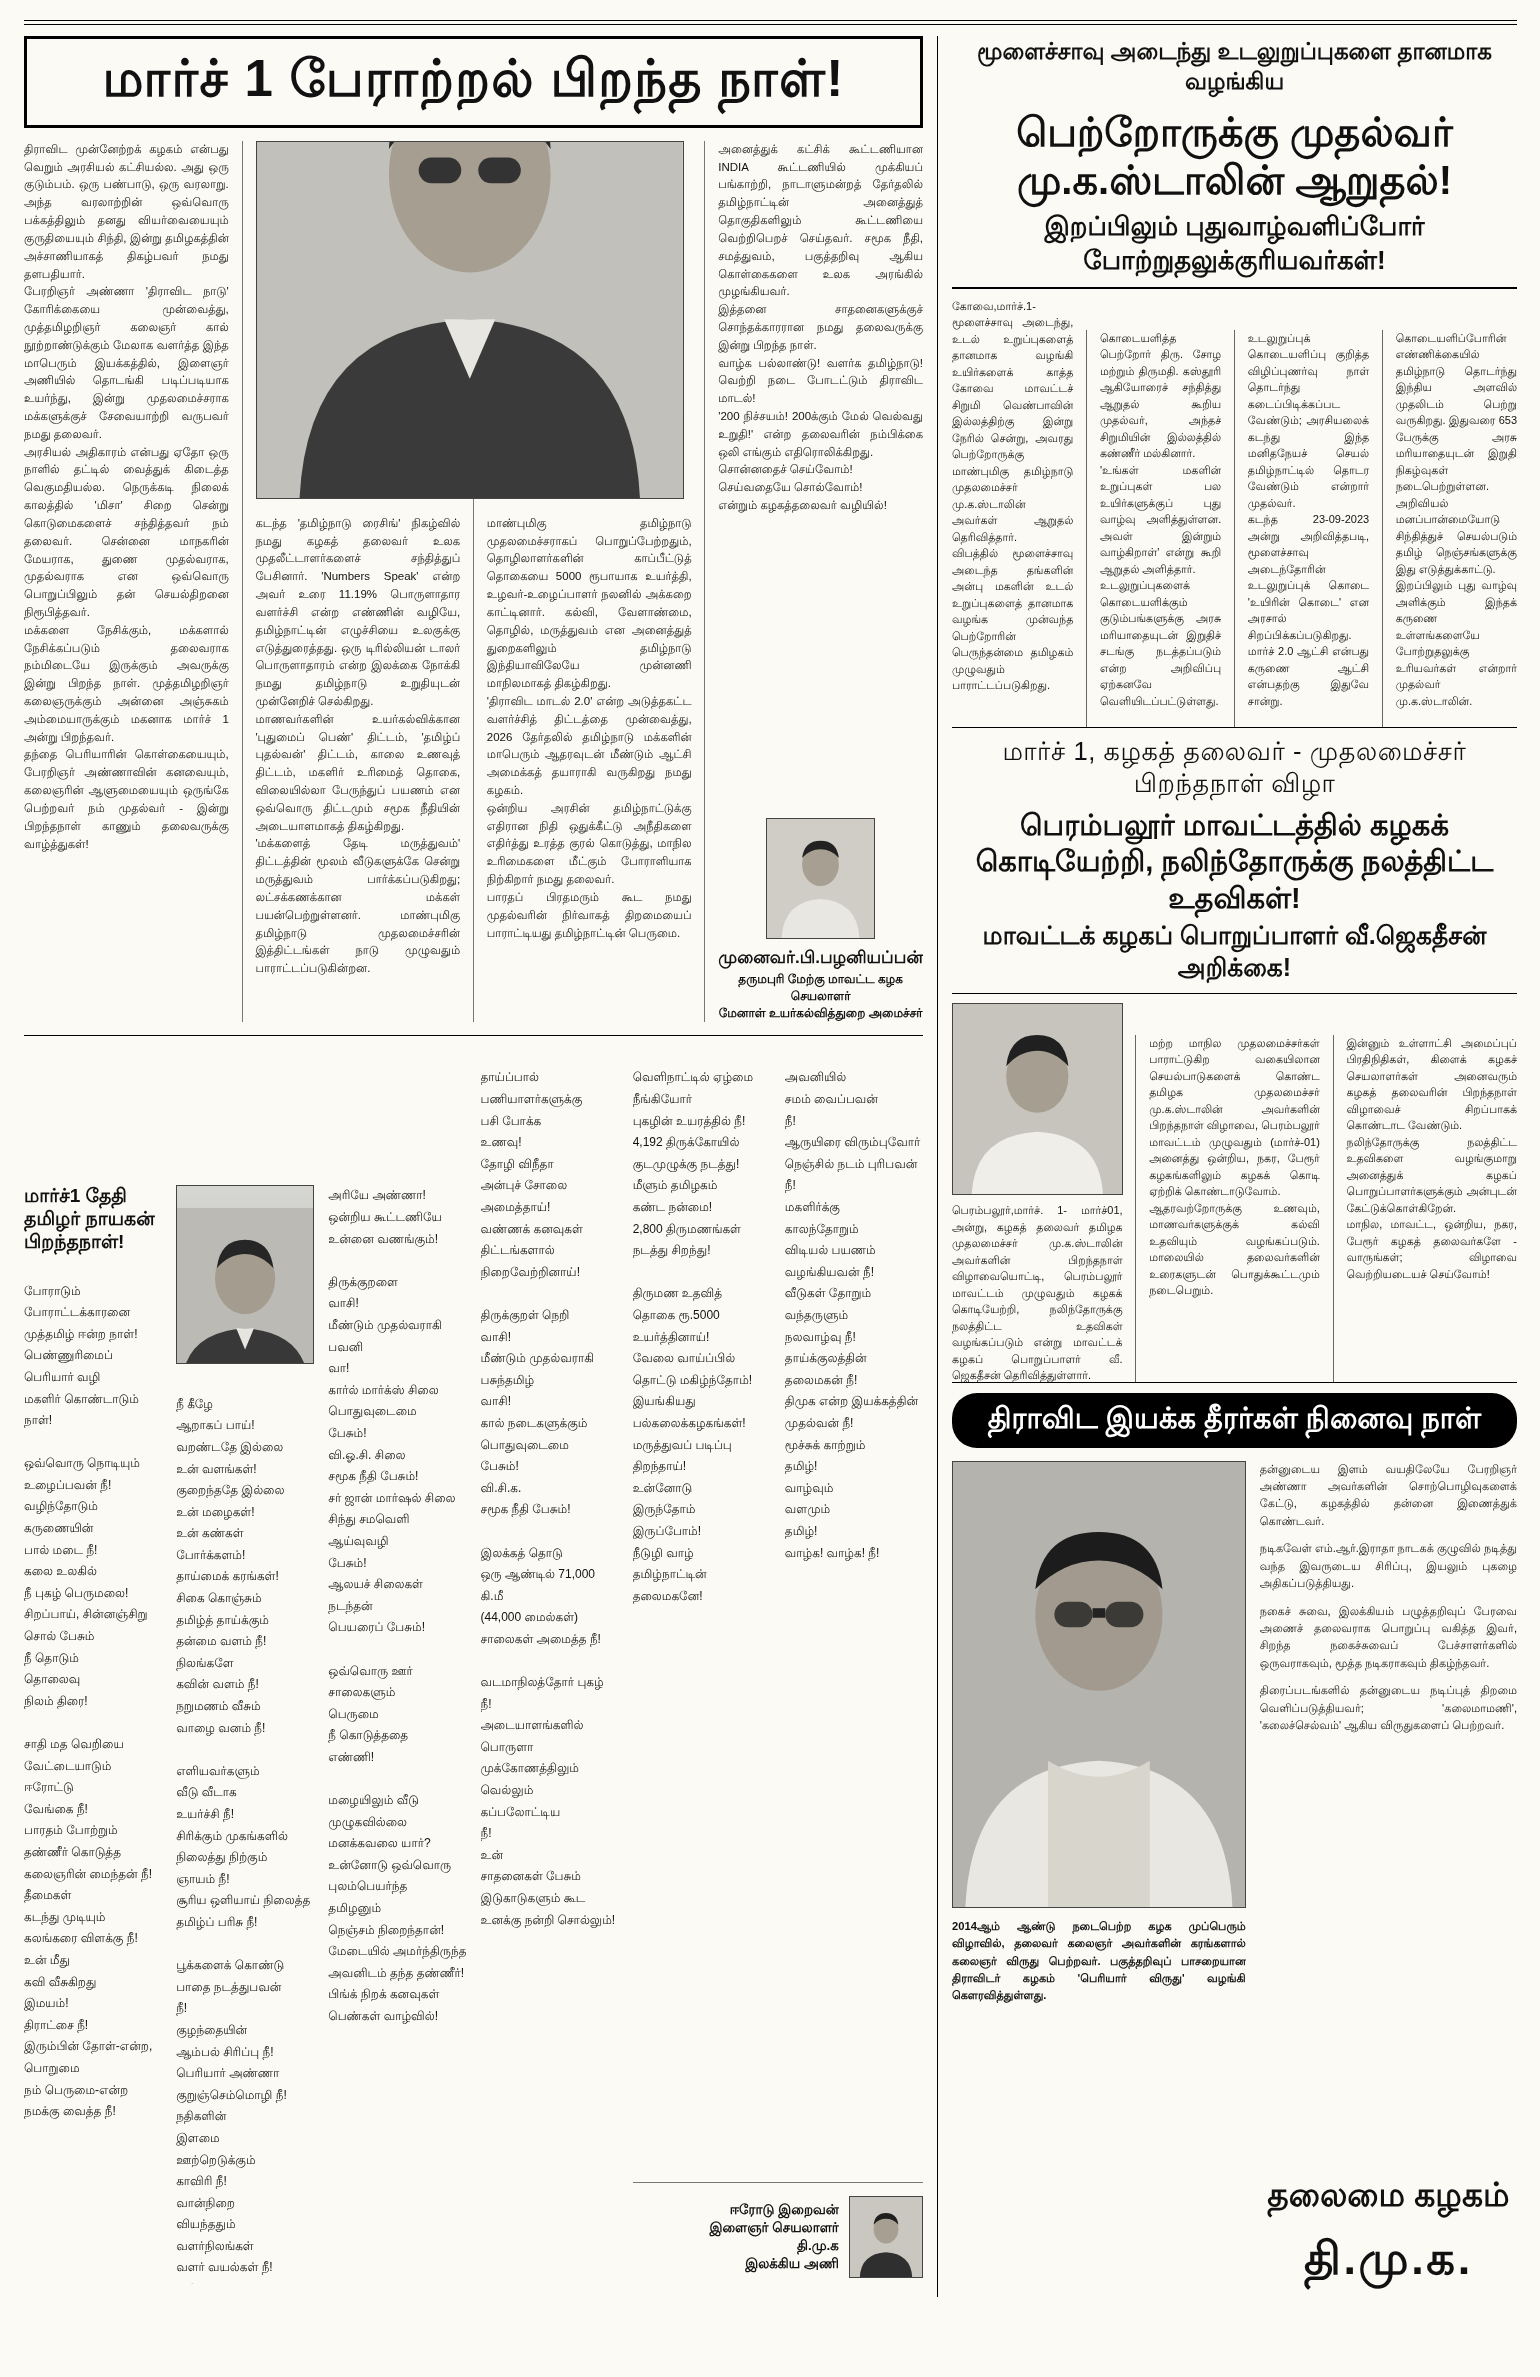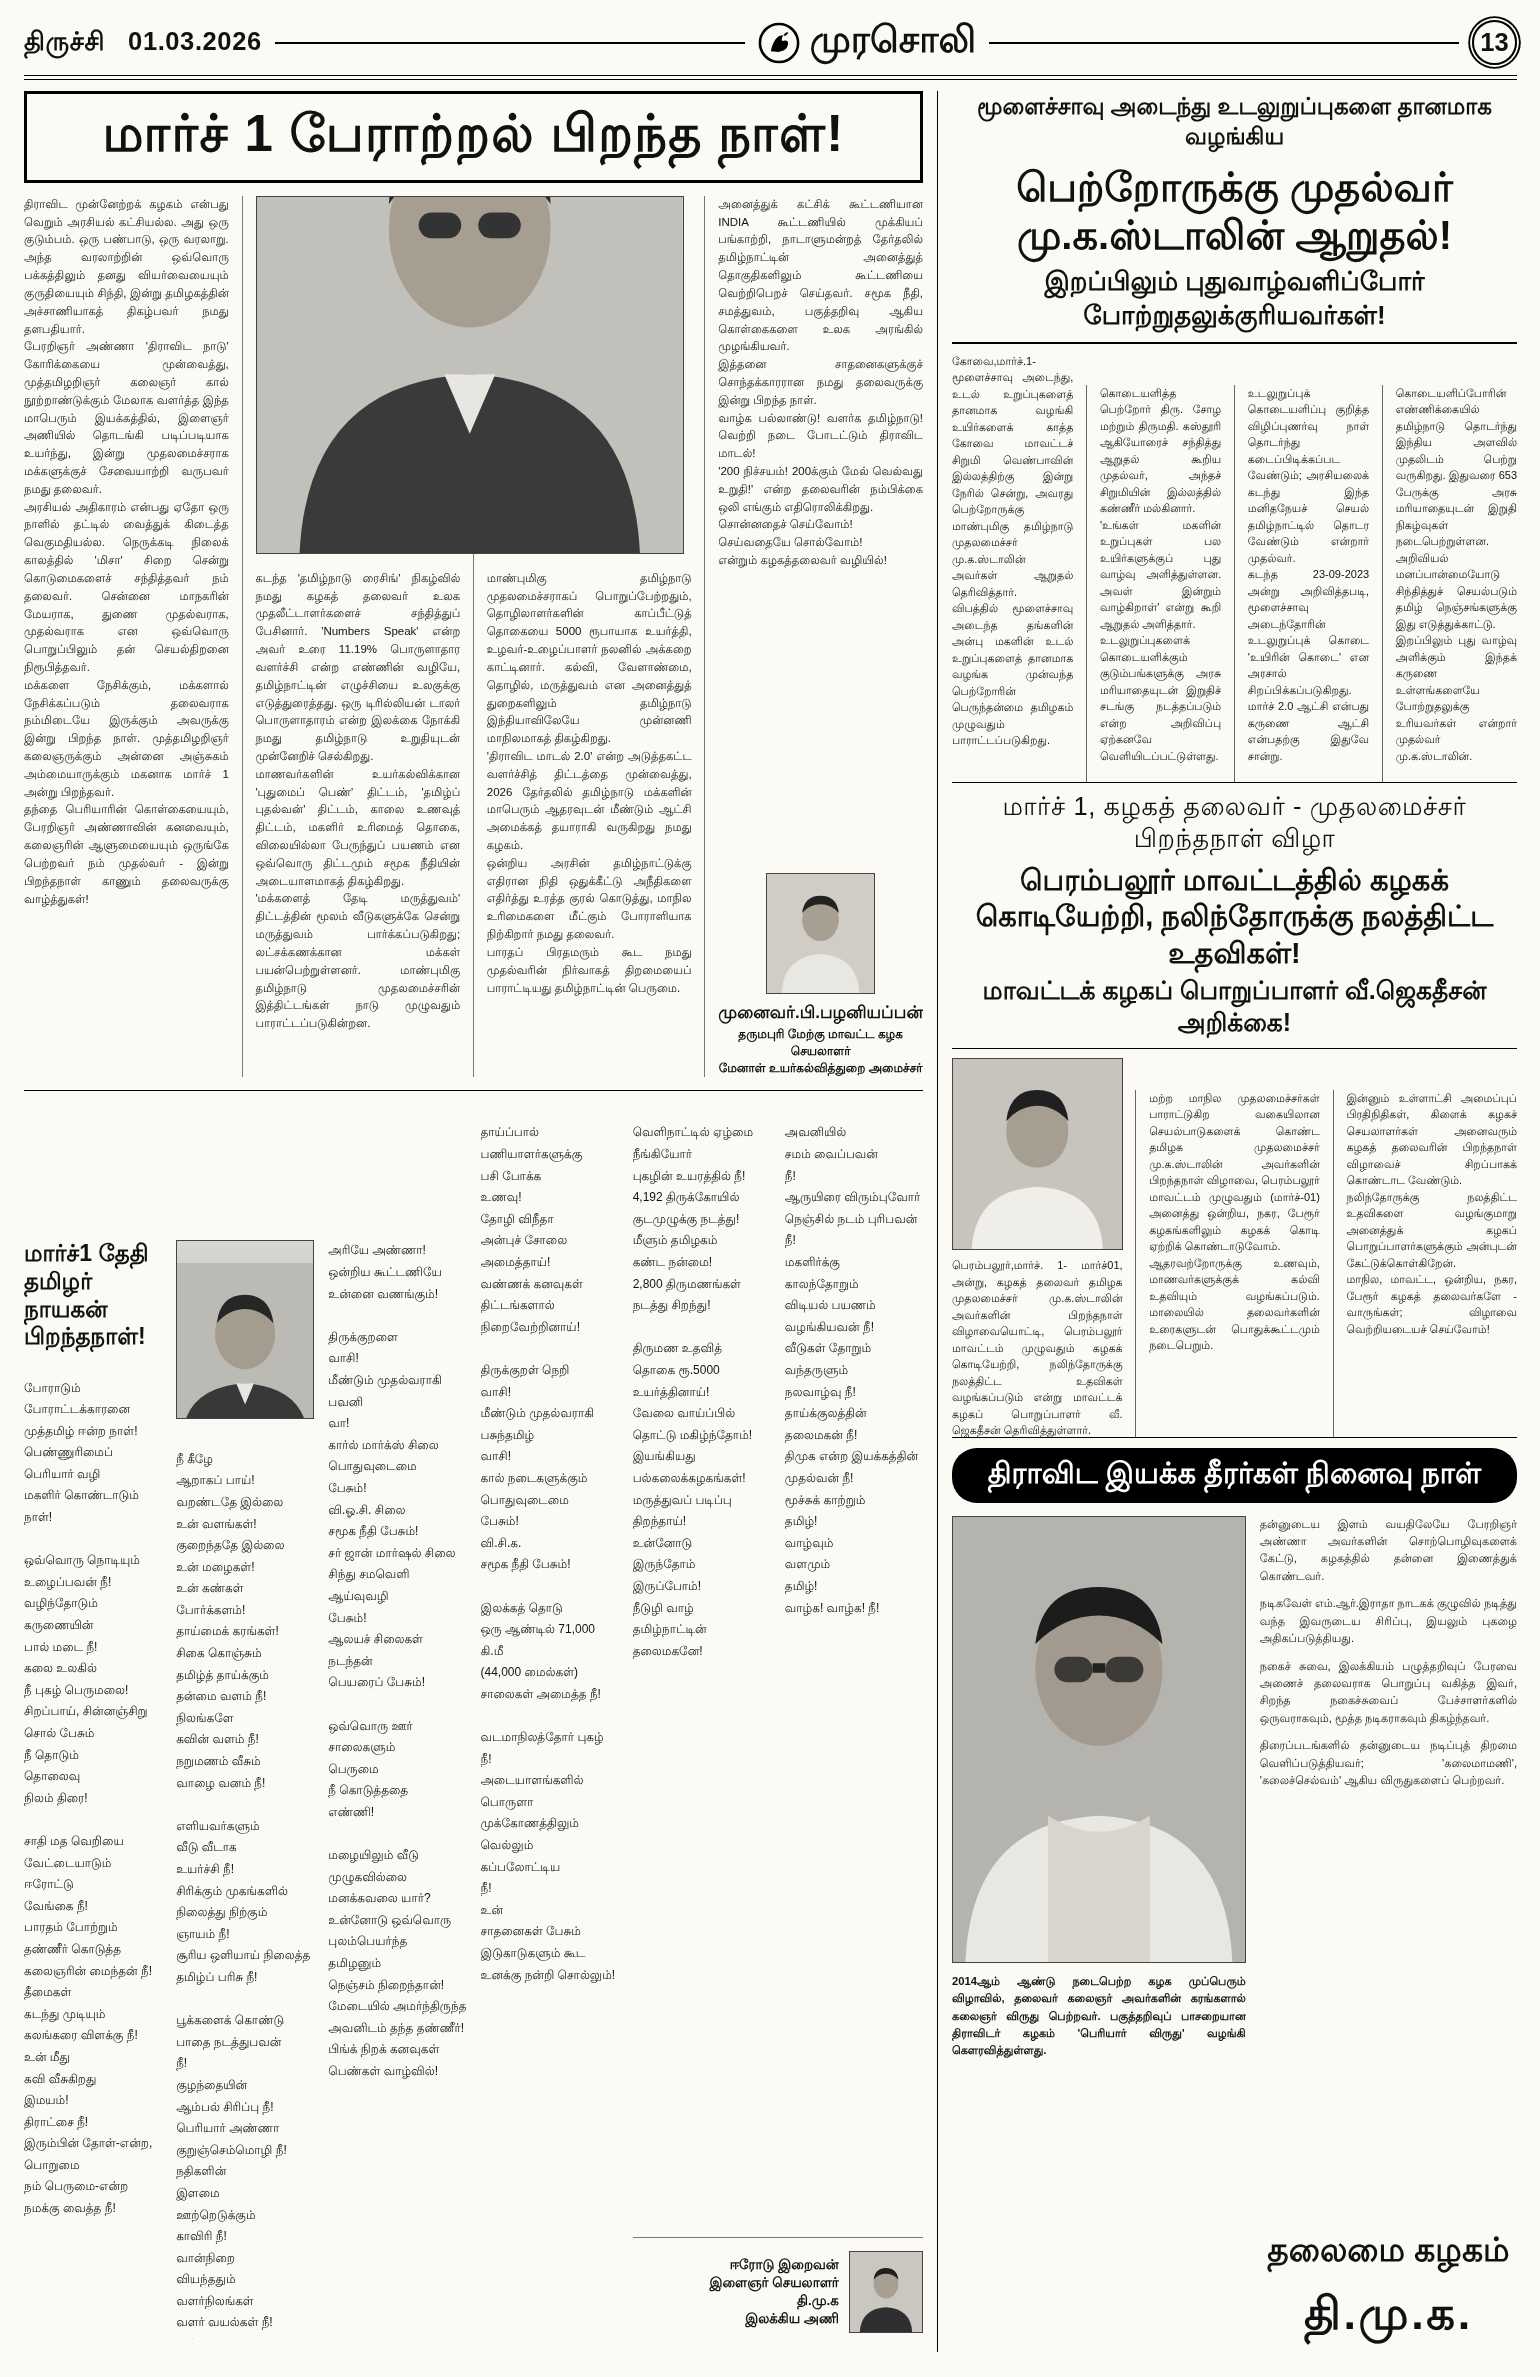--- a/index.html
+++ b/index.html
@@ -66,21 +66,21 @@
     display:flex; align-items:center; justify-content:center;
     font-size:40px; font-weight:bold; text-align:center;
   }
   .pcol { font-size:12px; line-height:1.8; white-space:pre-line; overflow:hidden; }
   .pcol1 { grid-column:1; grid-row:2/4; padding-top:9px; }
   .pcol2 { grid-column:2; grid-row:2/4; padding-top:9px; }
   .pcol3 { grid-column:3; grid-row:2/4; padding-top:9px; }
   .pcol4 { grid-column:4; grid-row:1/4; }
   .pcol5 { grid-column:5; grid-row:1/3; }
   .pcol6 { grid-column:6; grid-row:1/3; }
-  .poem-lead { font-size:23px; font-weight:bold; white-space:pre-line; line-height:1.2; margin-bottom:5.1px; }
+  .poem-lead { font-size:19px; font-weight:bold; white-space:pre-line; line-height:1.2; margin-bottom:5.1px; }
   .poem-photo { width:100%; height:179px; margin-bottom:7.7px; }
   .poem-author-card { grid-column:5/7; grid-row:3; display:flex; align-items:center; justify-content:flex-end; gap:10.2px; border-top:0.6px solid #777; padding-top:7.7px; }
   .poem-author-text { text-align:right; font-weight:bold; font-size:13.4px; line-height:1.35; white-space:pre-line; }
   .poem-author-photo { width:74px; height:82px; flex:0 0 auto; }
 
   
   .article-kovai { height:692px; border-bottom:1.9px solid #000; overflow:hidden; padding-bottom:7.7px; }
   .kv-kicker { text-align:center; font-weight:bold; font-size:23px; padding:2.6px 0 5.1px; }
   .kv-h1 { text-align:center; font-weight:bold; font-size:31px; line-height:1.15; }
   .kv-h2 { text-align:center; font-weight:bold; font-size:40px; line-height:1.2; margin-top:5.1px; }
@@ -109,39 +109,20 @@
   .mem-right .jtext { margin-bottom:10.2px; }
   .mem-footer { text-align:center; padding:6.4px 0 2.6px; margin-top:auto; }
   .mem-footer-org { font-weight:bold; font-size:33px; }
   .mem-footer-party { font-weight:bold; font-size:45px; letter-spacing:2.6px; margin-top:3.8px; }
 </style>
 </head>
 <body>
 
 <div class="page">
 
-  <div class="header">
-    <div class="h-left">
-      <span>திருச்சி</span>&nbsp;&nbsp;
-      <span>01.03.2026</span>
-    </div>
-    <div class="h-rule"></div>
-    <div class="masthead">
-      <span class="logo-circle">
-        <svg viewBox="0 0 66 66">
-            <circle cx="33" cy="33" r="30" fill="none" stroke="#000" stroke-width="4"></circle>
-            <path d="M20 46 Q26 20 40 21 Q36 26 38 30 Q49 27 47 36 Q45 45 32 47 Z" fill="#000"></path>
-            <path d="M40 21 Q44 14 48 17 Q45 20 43 22 Z" fill="#000"></path>
-          </svg>
-      </span>
-      <span>முரசொலி</span>
-    </div>
-    <div class="h-rule"></div>
-    <div class="page-badge">13</div>
-  </div>
   <div class="header-rule"></div>
 
   <div class="content">
 
     <div class="left-col">
 
       <div class="article-birthday">
         <div class="bd-headline">மார்ச் 1  பேராற்றல் பிறந்த நாள்!</div>
         <div class="bd-body">
           <div class="main-photo photo">

